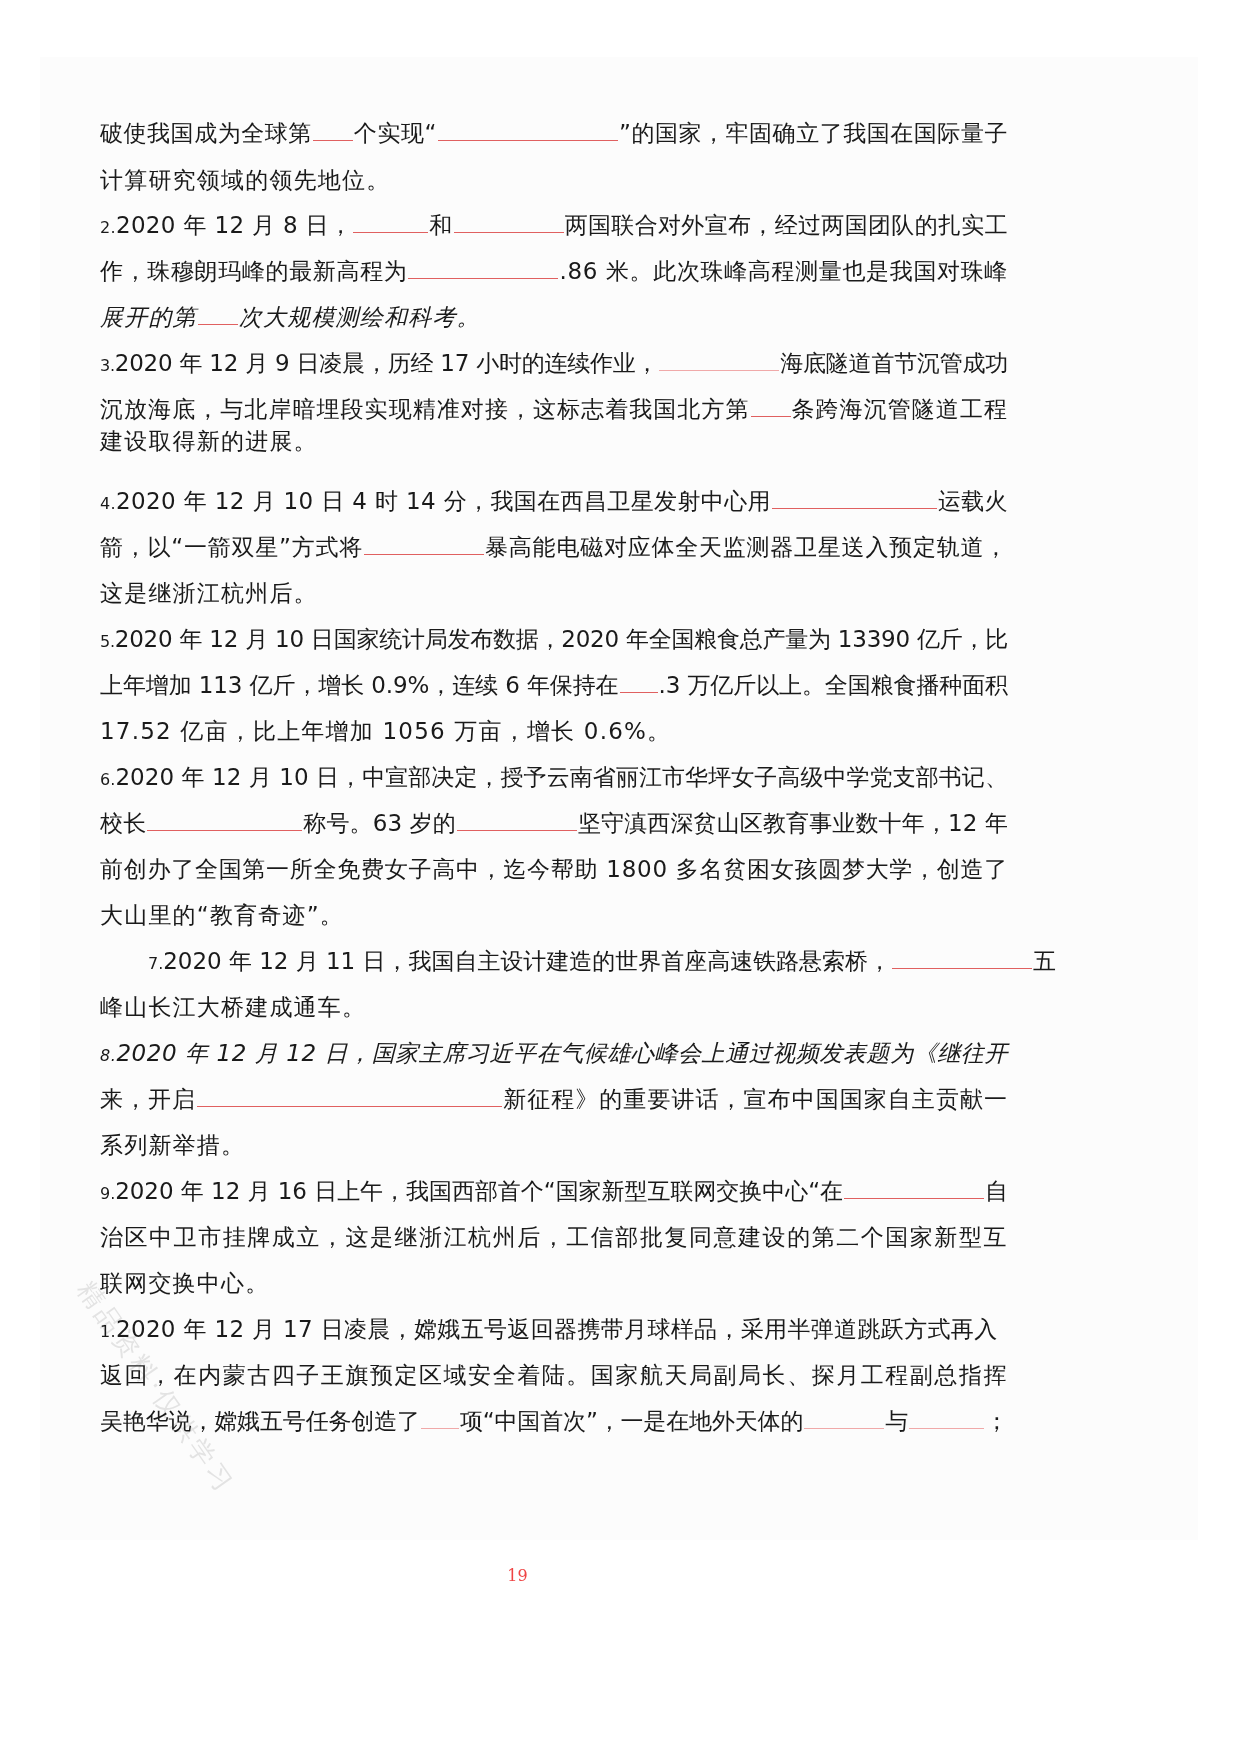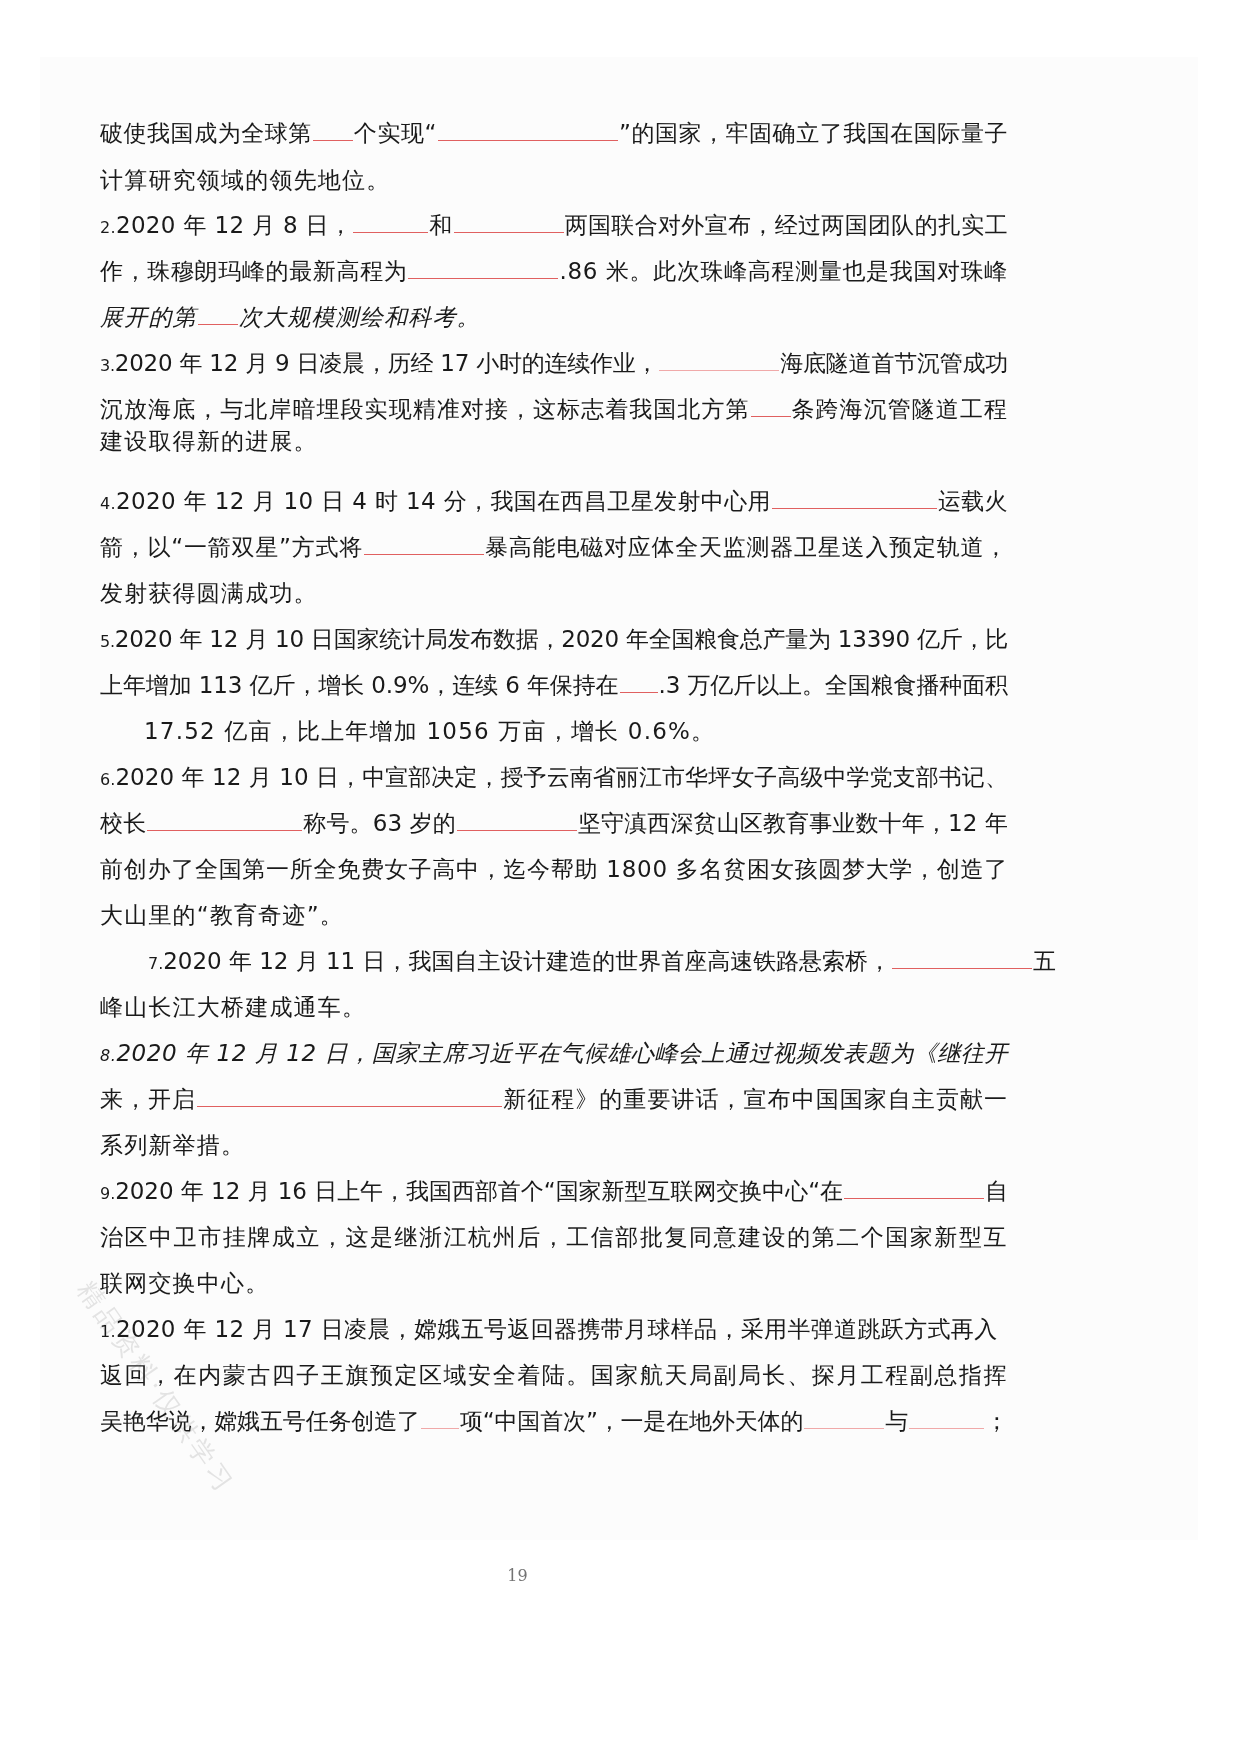--- a/index.html
+++ b/index.html
@@ -3,21 +3,21 @@
 <meta charset="utf-8">
 <style>
   html, body { margin:0; padding:0; background:#ffffff; }
   body { width:1241px; height:1754px; position:relative; overflow:hidden;
          font-family:"DejaVu Sans", "Liberation Sans", sans-serif; color:#1a1a1a; }
   .page { position:absolute; left:40px; top:57px; width:1158px; height:1483px; background:#fcfcfc; }
   .line { position:absolute; left:100px; white-space:nowrap; font-size:23px; line-height:30px; letter-spacing:1.2px; }
   .num { font-size:16px; }
   .blank { display:inline-block; border-bottom:1.5px solid #e06060; height:22px; vertical-align:baseline; margin:0 1px; }
   .blank.faint { border-bottom-color:#f0a9a9; }
-  .pageno { position:absolute; left:0; width:1035px; top:1566px; text-align:center; font-family:"DejaVu Serif", serif; font-size:16px; color:#737373; }
+  .pageno { position:absolute; left:0; width:1035px; top:1566px; text-align:center; font-family:"DejaVu Serif", serif; font-size:16px; color:#ef4444; }
   .watermark { position:absolute; left:40px; top:1280px; width:230px; height:230px; pointer-events:none; }
   .watermark span { position:absolute; color:#d9d9d9; font-size:26px; transform:rotate(55deg); letter-spacing:4px; white-space:nowrap; left:-10px; top:90px; opacity:.7; }
 </style>
 </head>
 <body>
 
 <div class="page"></div>
 <div class="watermark">
     <span>精品资料·仅供学习</span>
   </div>
@@ -25,24 +25,24 @@
     <div class="line" style="top: 118px; letter-spacing: 0.538021px;"><span>破使我国成为全球第</span><span class="blank" style="width: 40px;"></span><span>个实现“</span><span class="blank" style="width: 180px;"></span><span>”的国家，牢固确立了我国在国际量子</span></div>
     <div class="line" style="top: 165px;"><span>计算研究领域的领先地位。</span></div>
     <div class="line" style="top: 210px; letter-spacing: 0.334457px;"><span class="num">2.</span><span>2020 年 12 月 8 日，</span><span class="blank" style="width: 75px;"></span><span>和</span><span class="blank" style="width: 110px;"></span><span>两国联合对外宣布，经过两国团队的扎实工</span></div>
     <div class="line" style="top: 256px; letter-spacing: 0.649908px;"><span>作，珠穆朗玛峰的最新高程为</span><span class="blank" style="width: 150px;"></span><span>.86 米。此次珠峰高程测量也是我国对珠峰</span></div>
     <div class="line" style="top: 302px; font-style: italic;"><span>展开的第</span><span class="blank" style="width: 40px;"></span><span>次大规模测绘和科考。</span></div>
     <div class="line" style="top: 348px; letter-spacing: -0.230753px;"><span class="num">3.</span><span>2020 年 12 月 9 日凌晨，历经 17 小时的连续作业，</span><span class="blank faint" style="width: 120px;"></span><span>海底隧道首节沉管成功</span></div>
     <div class="line" style="top: 394px; letter-spacing: 1.05503px;"><span>沉放海底，与北岸暗埋段实现精准对接，这标志着我国北方第</span><span class="blank" style="width: 40px;"></span><span>条跨海沉管隧道工程</span></div>
     <div class="line" style="top: 426px;"><span>建设取得新的进展。</span></div>
     <div class="line" style="top: 486px; letter-spacing: 0.370785px;"><span class="num">4.</span><span>2020 年 12 月 10 日 4 时 14 分，我国在西昌卫星发射中心用</span><span class="blank" style="width: 165px;"></span><span>运载火</span></div>
     <div class="line" style="top: 532px; letter-spacing: 0.769393px;"><span>箭，以“一箭双星”方式将</span><span class="blank" style="width: 120px;"></span><span>暴高能电磁对应体全天监测器卫星送入预定轨道，</span></div>
-    <div class="line" style="top: 578px;"><span>发射获得圆满成功。</span></div>
+    <div class="line" style="top: 578px;"><span>这是继浙江杭州后。</span></div>
     <div class="line" style="top: 624px; letter-spacing: -0.236616px;"><span class="num">5.</span><span>2020 年 12 月 10 日国家统计局发布数据，2020 年全国粮食总产量为 13390 亿斤，比</span></div>
     <div class="line" style="top: 670px; letter-spacing: -0.104008px;"><span>上年增加 113 亿斤，增长 0.9%，连续 6 年保持在</span><span class="blank" style="width: 38px;"></span><span>.3 万亿斤以上。全国粮食播种面积</span></div>
-    <div class="line" style="top: 716px; margin-left: 44px;"><span>17.52 亿亩，比上年增加 1056 万亩，增长 0.6%。</span></div>
+    <div class="line" style="top: 716px;"><span>17.52 亿亩，比上年增加 1056 万亩，增长 0.6%。</span></div>
     <div class="line" style="top: 762px; letter-spacing: 0.0660239px;"><span class="num">6.</span><span>2020 年 12 月 10 日，中宣部决定，授予云南省丽江市华坪女子高级中学党支部书记、</span></div>
     <div class="line" style="top: 808px; letter-spacing: 0.127604px;"><span>校长</span><span class="blank" style="width: 155px;"></span><span>称号。63 岁的</span><span class="blank" style="width: 120px;"></span><span>坚守滇西深贫山区教育事业数十年，12 年</span></div>
     <div class="line" style="top: 854px; letter-spacing: 0.72782px;"><span>前创办了全国第一所全免费女子高中，迄今帮助 1800 多名贫困女孩圆梦大学，创造了</span></div>
     <div class="line" style="top: 900px;"><span>大山里的“教育奇迹”。</span></div>
     <div class="line" style="top: 946px; letter-spacing: -0.0221799px; margin-left: 48px;"><span class="num">7.</span><span>2020 年 12 月 11 日，我国自主设计建造的世界首座高速铁路悬索桥，</span><span class="blank" style="width: 140px;"></span><span>五</span></div>
     <div class="line" style="top: 992px;"><span>峰山长江大桥建成通车。</span></div>
     <div class="line" style="top: 1038px; letter-spacing: 0.567527px; font-style: italic;"><span class="num">8.</span><span>2020 年 12 月 12 日，国家主席习近平在气候雄心峰会上通过视频发表题为《继往开</span></div>
     <div class="line" style="top: 1084px; letter-spacing: 1.03937px;"><span>来，开启</span><span class="blank" style="width: 305px;"></span><span>新征程》的重要讲话，宣布中国国家自主贡献一</span></div>
     <div class="line" style="top: 1130px;"><span>系列新举措。</span></div>
     <div class="line" style="top: 1176px; letter-spacing: -0.0414435px;"><span class="num">9.</span><span>2020 年 12 月 16 日上午，我国西部首个“国家新型互联网交换中心“在</span><span class="blank" style="width: 140px;"></span><span>自</span></div>

